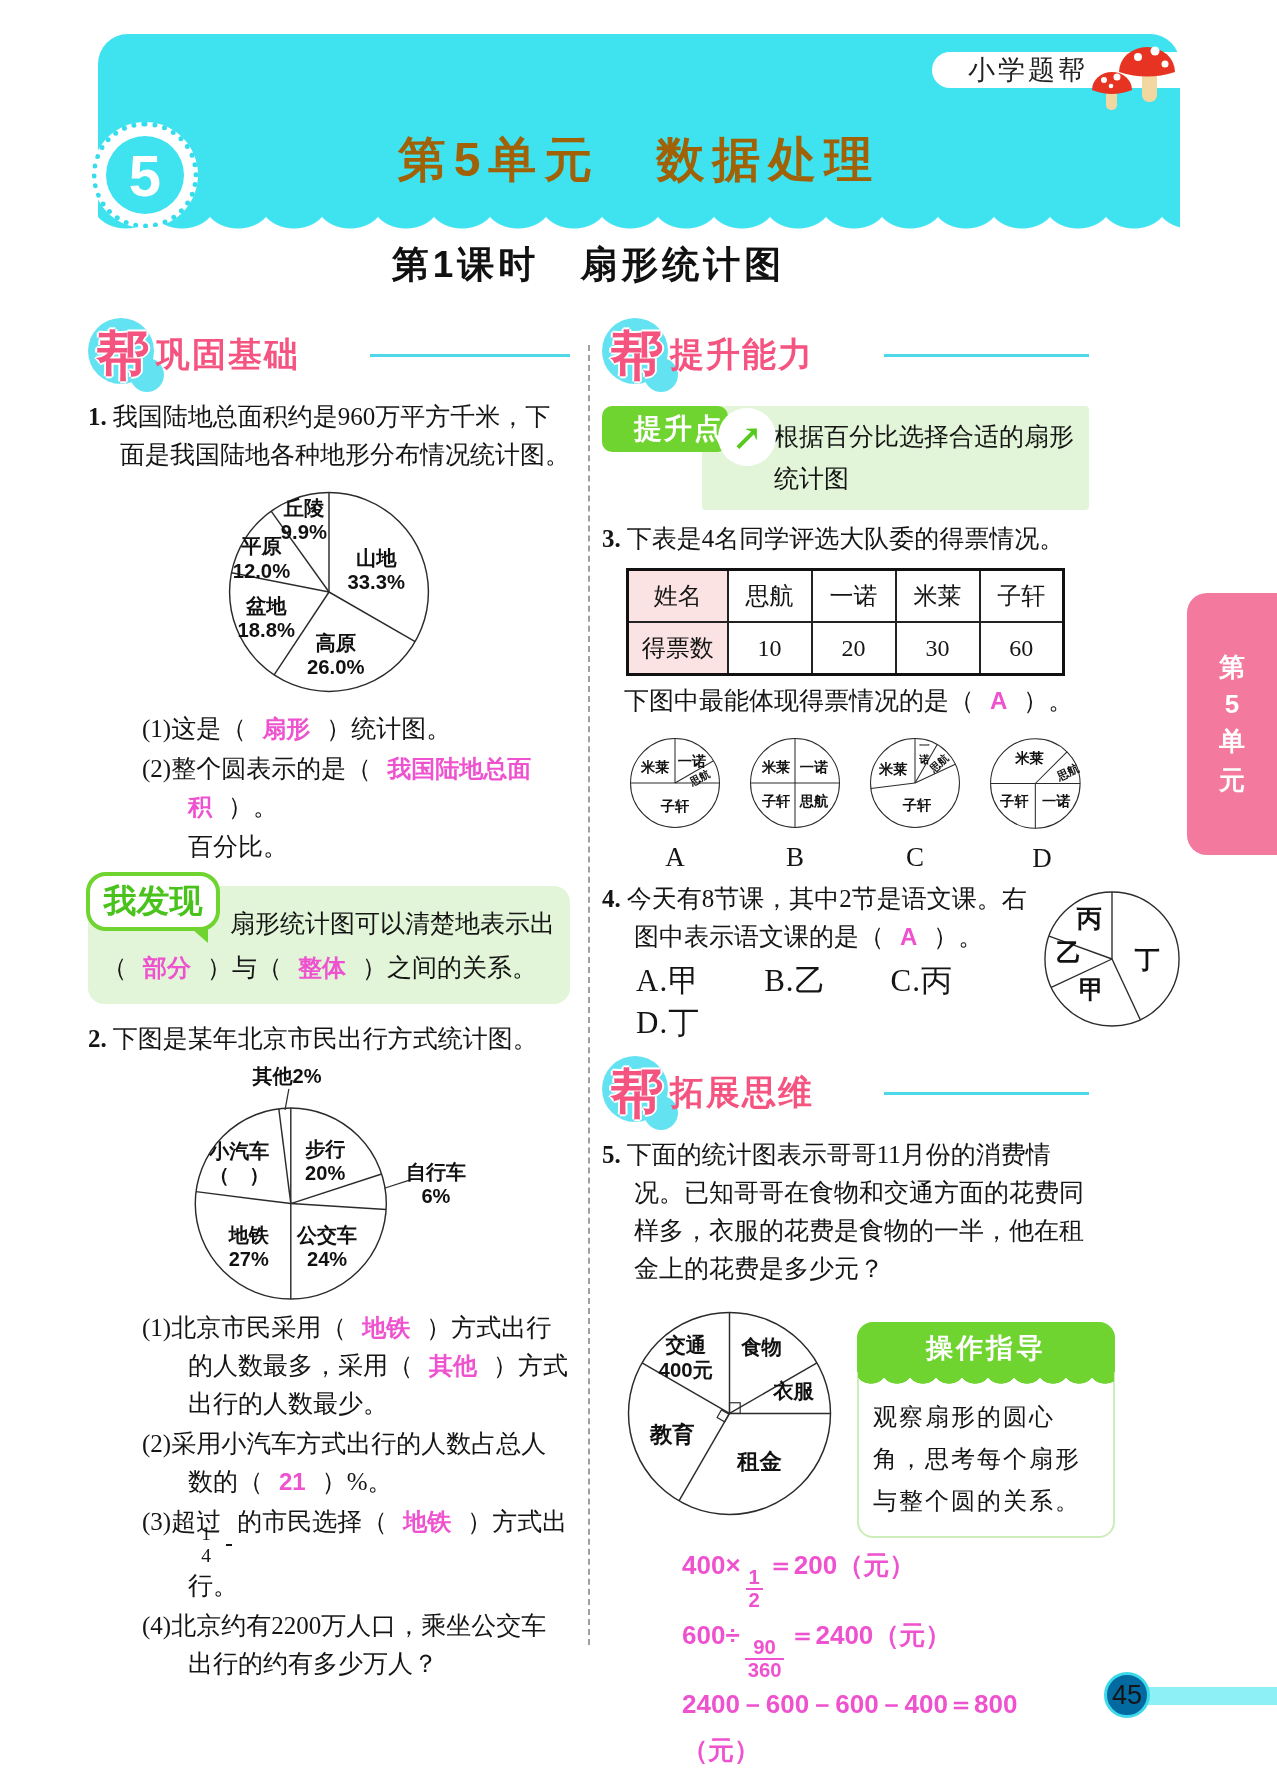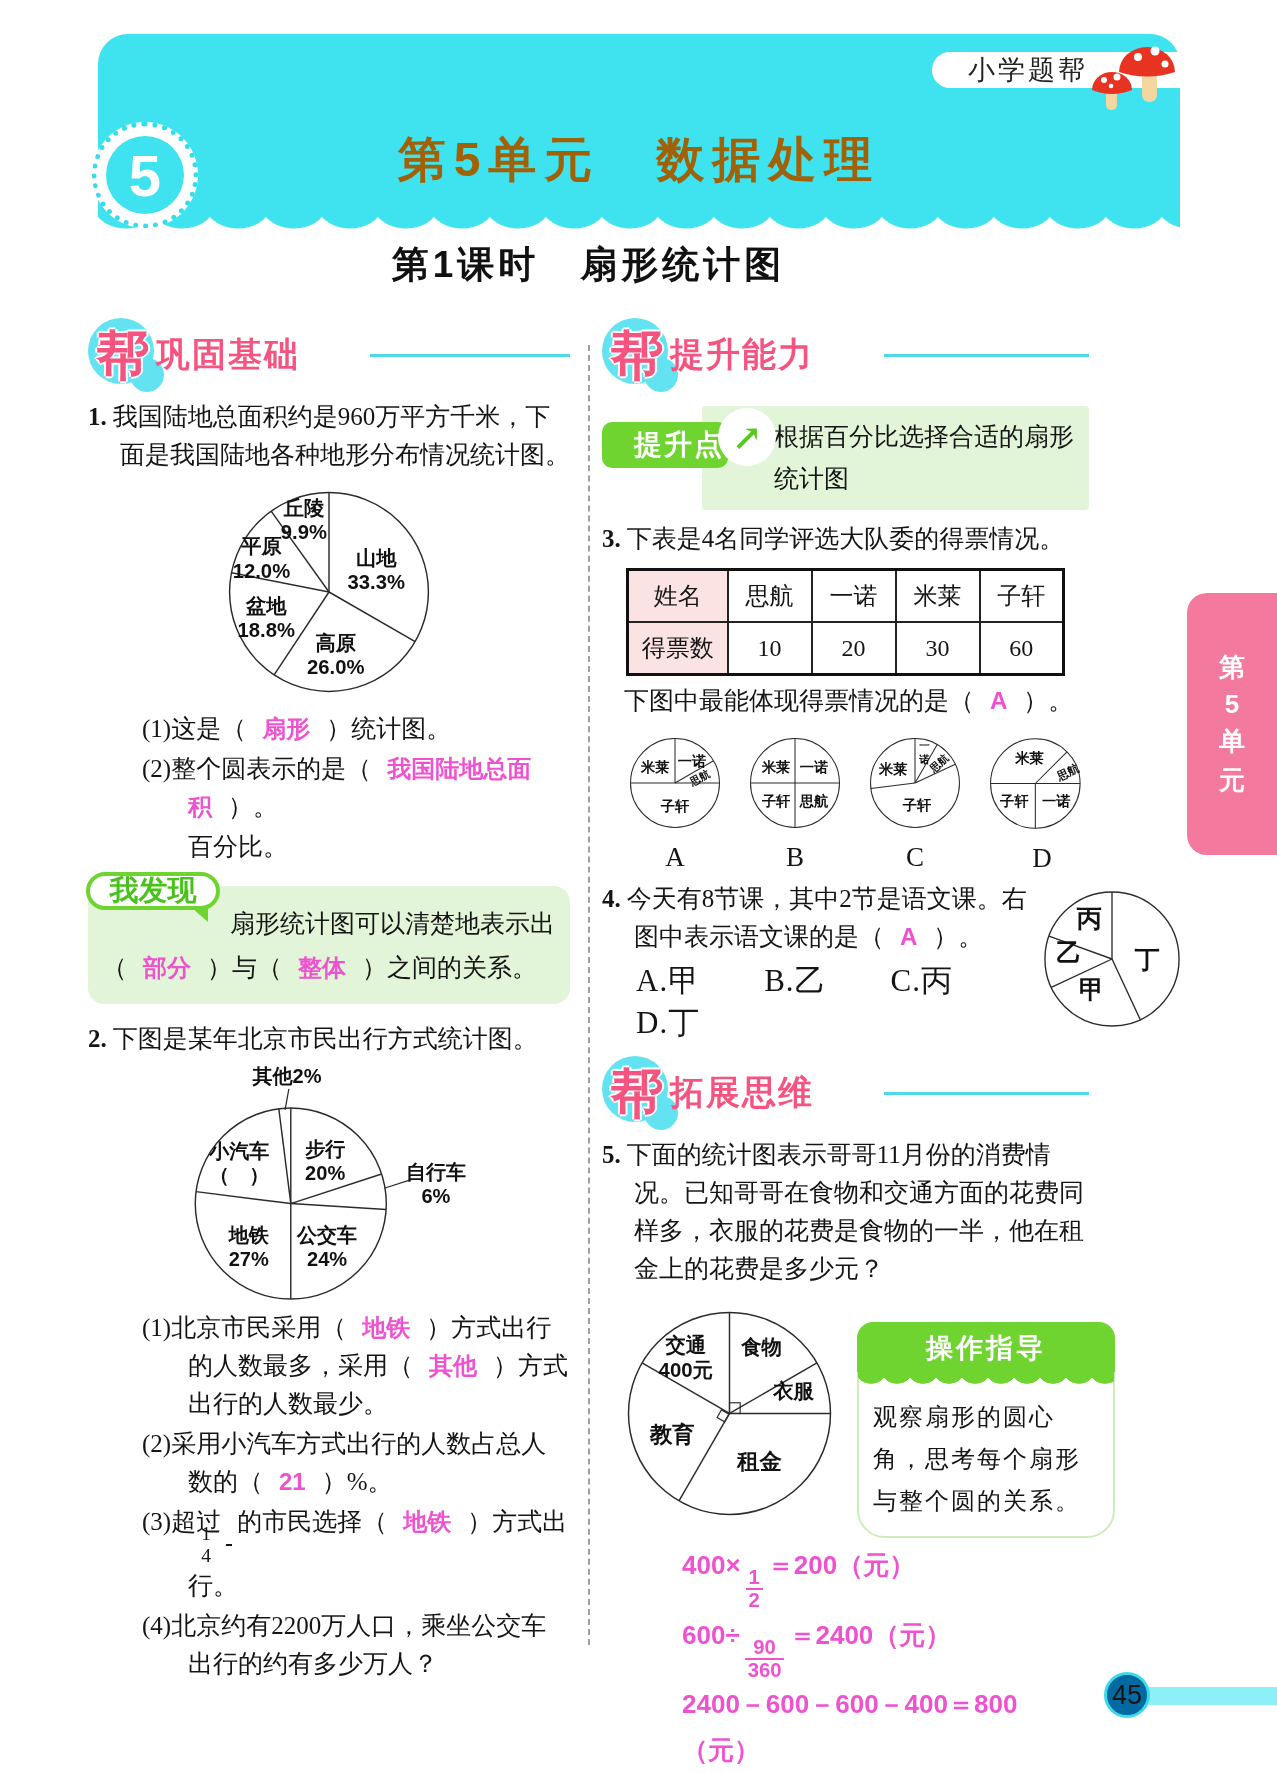--- a/index.html
+++ b/index.html
@@ -58,30 +58,30 @@
   .center { display:flex; justify-content:center; }
   .pie-wrap { margin:6px 0; }
   .frac { display:inline-flex; flex-direction:column; text-align:center; vertical-align:-10px;
     line-height:1.05; font-size:0.78em; margin:0 5px; }
   .frac .den { border-top:2px solid currentColor; padding:0 3px; }
   
   .discover { position:relative; margin:20px 0 16px; }
   .discover-box { background:#e2f5d8; border-radius:16px; padding:16px 12px 14px 14px;
     font-size:25px; line-height:44px; }
   .spacer { display:inline-block; width:128px; }
-  .discover-bubble { position:absolute; left:-2px; top:-14px; width:134px; height:38px; background:#fff;
-    border:4px solid #6fd42f; border-radius:20px; color:#49c31c; font-size:29px; font-weight:bold;
+  .discover-bubble { position:absolute; left:-2px; top:-14px; width:134px; height:59px; background:#fff;
+    border:4px solid #6fd42f; border-radius:20px; color:#49c31c; font-size:33px; font-weight:bold;
     display:flex; align-items:center; justify-content:center; font-family:"Liberation Sans","DejaVu Sans",sans-serif; }
   .discover-bubble::after { content:""; position:absolute; right:8px; bottom:-16px;
     border-left:16px solid transparent; border-top:14px solid #6fd42f; }
   
   .tip { position:relative; margin:16px 0 10px; }
   .tip-box { margin-left:100px; background:#e2f5d8; border-radius:4px; padding:10px 12px 10px 72px;
     font-size:25px; line-height:42px; min-height:96px; }
-  .tip-badge { position:absolute; left:0; top:16px; width:126px; height:46px; background:#6fd42f;
+  .tip-badge { position:absolute; left:0; top:0; width:126px; height:46px; background:#6fd42f;
     border-radius:10px; color:#fff; font-size:28px; font-weight:bold; letter-spacing:2px;
     display:flex; align-items:center; justify-content:center; font-family:"Liberation Sans","DejaVu Sans",sans-serif;padding-left:28px; }
   .tip-circle { position:absolute; left:116px; top:2px; width:58px; height:58px; background:#fff;
     border-radius:50%; display:flex; align-items:center; justify-content:center;
     color:#56c91d; font-size:36px; font-weight:bold; }
   
   .vote-table { border-collapse:collapse; margin:10px 0 6px 24px; font-size:24px; border:3px solid #111; }
   .vote-table td { border:2px solid #222; text-align:center; padding:9px 0; width:84px; }
   .vote-table td.hcell { background:#fbe3e3; width:100px; }
   
@@ -89,21 +89,21 @@
   .pie-opt { text-align:center; }
   .opt-label { font-size:27px; margin-top:2px; }
   
   .q4-row { display:flex; margin-right:-104px; }
   .q4-main { flex:1; }
   .q4-pie { width:156px; padding-top:10px; }
   .q4-opts { font-size:31px; margin-top:4px; padding-left:34px; letter-spacing:1px; }
   
   .q5-row { display:flex; gap:10px; margin:6px 0 4px 10px; margin-right:-26px; }
   .guide { width:268px; margin-top:28px; height:fit-content; border:2px solid #cdeebb;
-    border-radius:28px; background:#fff; }
+    border-radius:16px; background:#fff; }
   .guide-head { margin:-2px -2px 0; background:#6fd42f; border-radius:16px 16px 0 0; color:#fff;
     text-align:center; font-size:27px; font-weight:bold; letter-spacing:3px; padding:8px 0 6px;
     font-family:"Liberation Sans","DejaVu Sans",sans-serif; }
   .guide-wave { height:12px; margin:0 -1px;
     background:radial-gradient(ellipse 15px 12px at 13px 0px, #6fd42f 95%, rgba(111,212,47,0) 100%);
     background-size:26px 12px; background-repeat:repeat-x; }
   .guide-body { padding:12px 14px 14px; font-size:24px; line-height:42px; letter-spacing:2px; }
   
   .unit-tab { position:absolute; left:1187px; top:593px; width:90px; height:262px; background:#f3799e;
     border-radius:20px 0 0 20px; color:#fff; display:flex; flex-direction:column; align-items:center;

